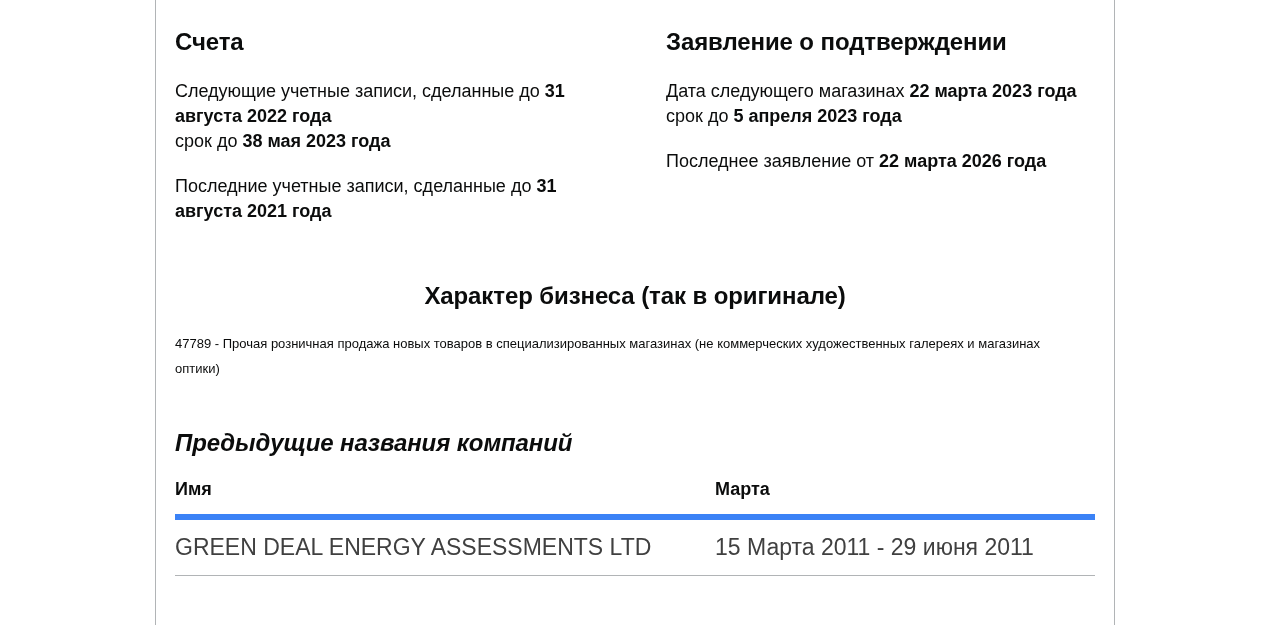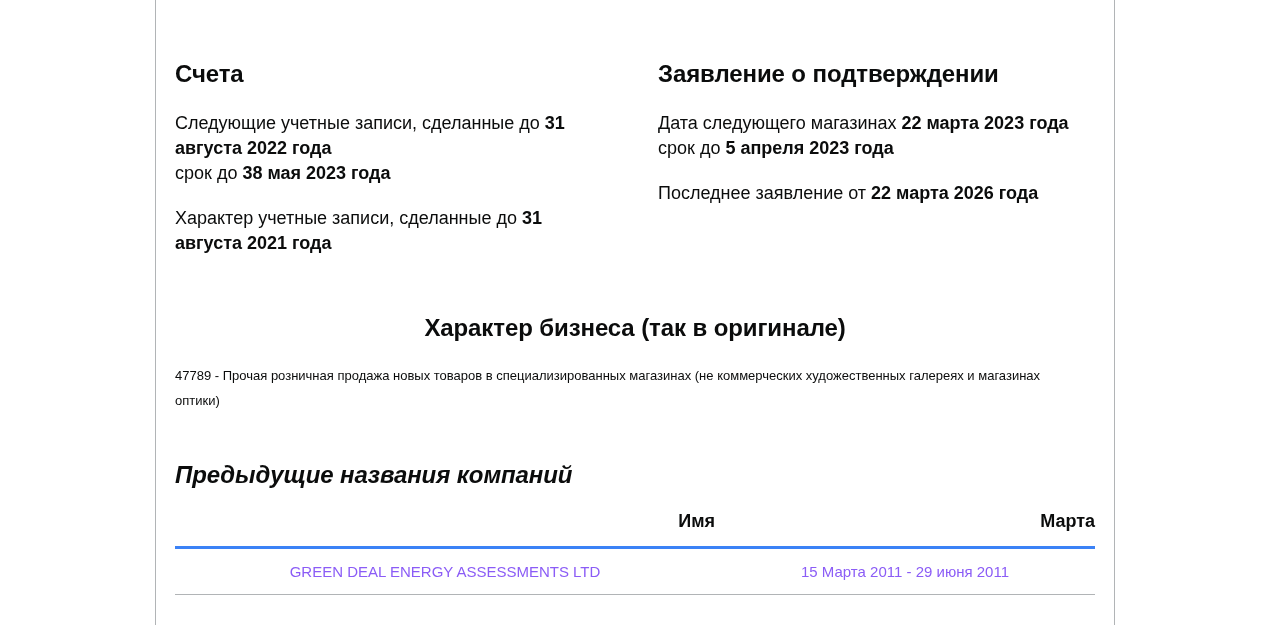--- a/index.html
+++ b/index.html
@@ -37,22 +37,22 @@
     background: #b1b4b6;
   }
   .content {
     position: absolute;
     left: 175px;
     top: 0;
     width: 920px;
   }
   .cols {
     display: flex;
-    gap: 8px;
-    padding-top: 60px;
+    gap: 16px;
+    padding-top: 28px;
   }
   .col-left {
     width: 475px;
     flex: 0 0 475px;
   }
   .col-right {
     flex: 1 1 auto;
   }
   h2.section-title {
     font-size: 24px;
@@ -95,35 +95,35 @@
   .block-prev h2.section-title {
     margin-bottom: 22px;
     font-style: italic;
   }
   table.prev-names {
     width: 920px;
     border-collapse: collapse;
     font-size: 18px;
   }
   table.prev-names th {
-    text-align: right;
+    text-align: left;
     font-weight: bold;
     font-size: 18px;
     padding: 0 0 14px 0;
-    border-bottom: 3px solid #3b82f6;
+    border-bottom: 6px solid #3b82f6;
     vertical-align: top;
   }
   table.prev-names td {
-    text-align: center;
+    text-align: left;
     font-weight: normal;
-    font-size: 15px;
+    font-size: 23px;
     padding: 14px 0 14px 0;
     border-bottom: 1px solid #b1b4b6;
     vertical-align: top;
-    color: #8b5cf6;
+    color: #404040;
   }
   table.prev-names th.col-name,
   table.prev-names td.col-name {
     width: 540px;
   }
 </style>
 </head>
 <body>
 
 <div class="page">
@@ -137,21 +137,21 @@
 
       <div class="col-left">
         <h2 class="section-title">Счета</h2>
 
         <p class="para">
           <span>Следующие учетные записи, сделанные до </span><b>31 августа 2022 года</b><br>
           <span>срок до </span><b>38 мая 2023 года</b>
         </p>
 
         <p class="para">
-          <span>Характер учетные записи, сделанные до </span><b>31 августа 2021 года</b>
+          <span>Последние учетные записи, сделанные до </span><b>31 августа 2021 года</b>
         </p>
       </div>
 
       <div class="col-right">
         <h2 class="section-title">Заявление о подтверждении</h2>
 
         <p class="para">
           <span>Дата следующего магазинах </span><b>22 марта 2023 года</b><br>
           <span>срок до </span><b>5 апреля 2023 года</b>
         </p>

